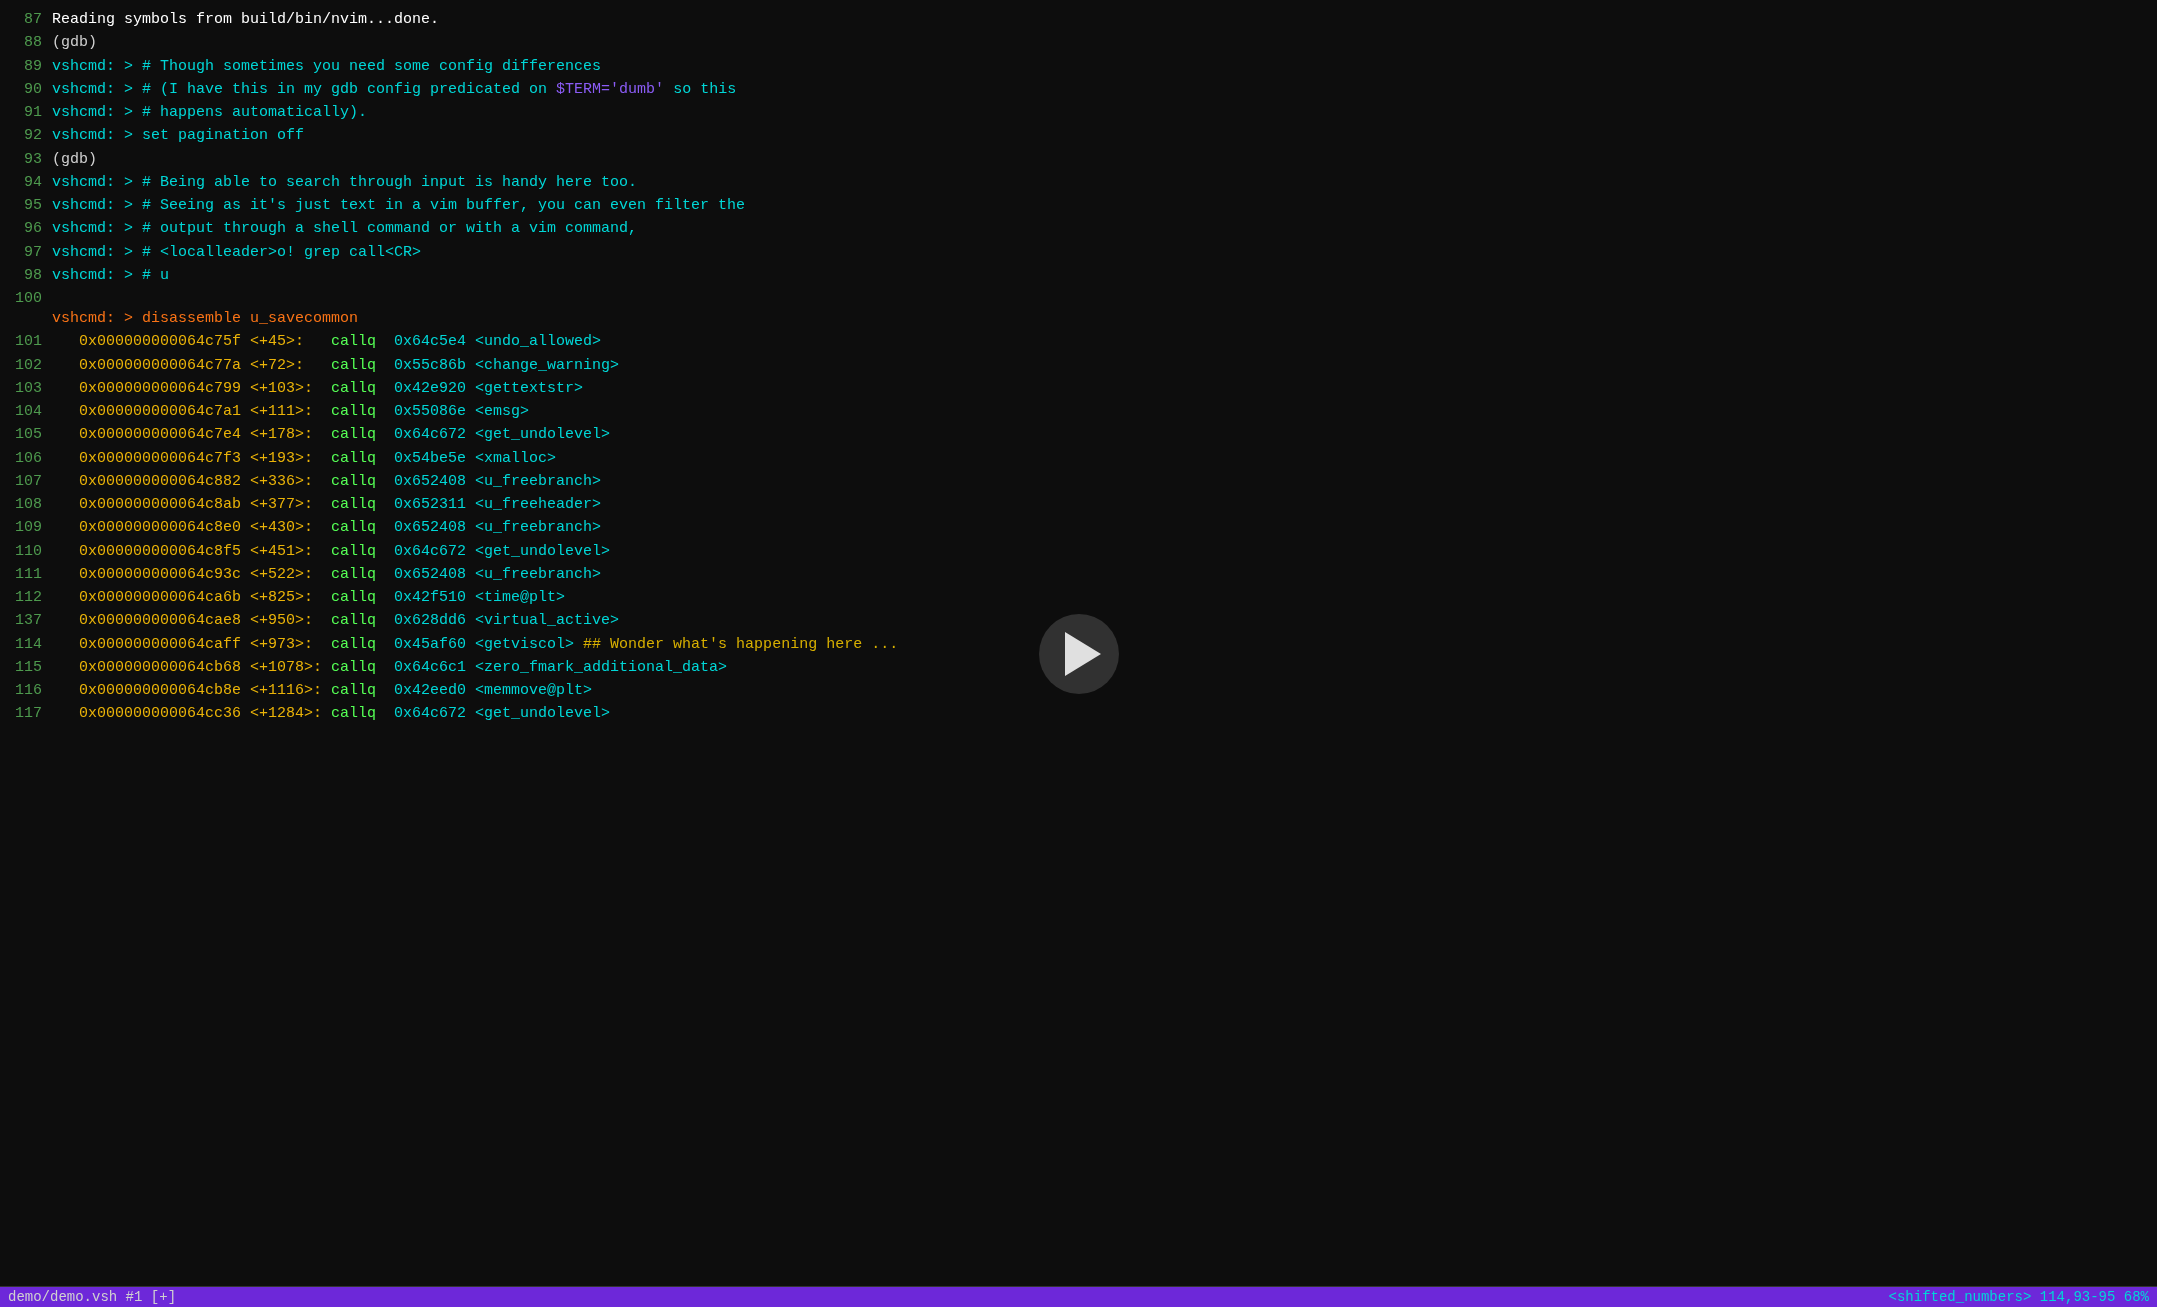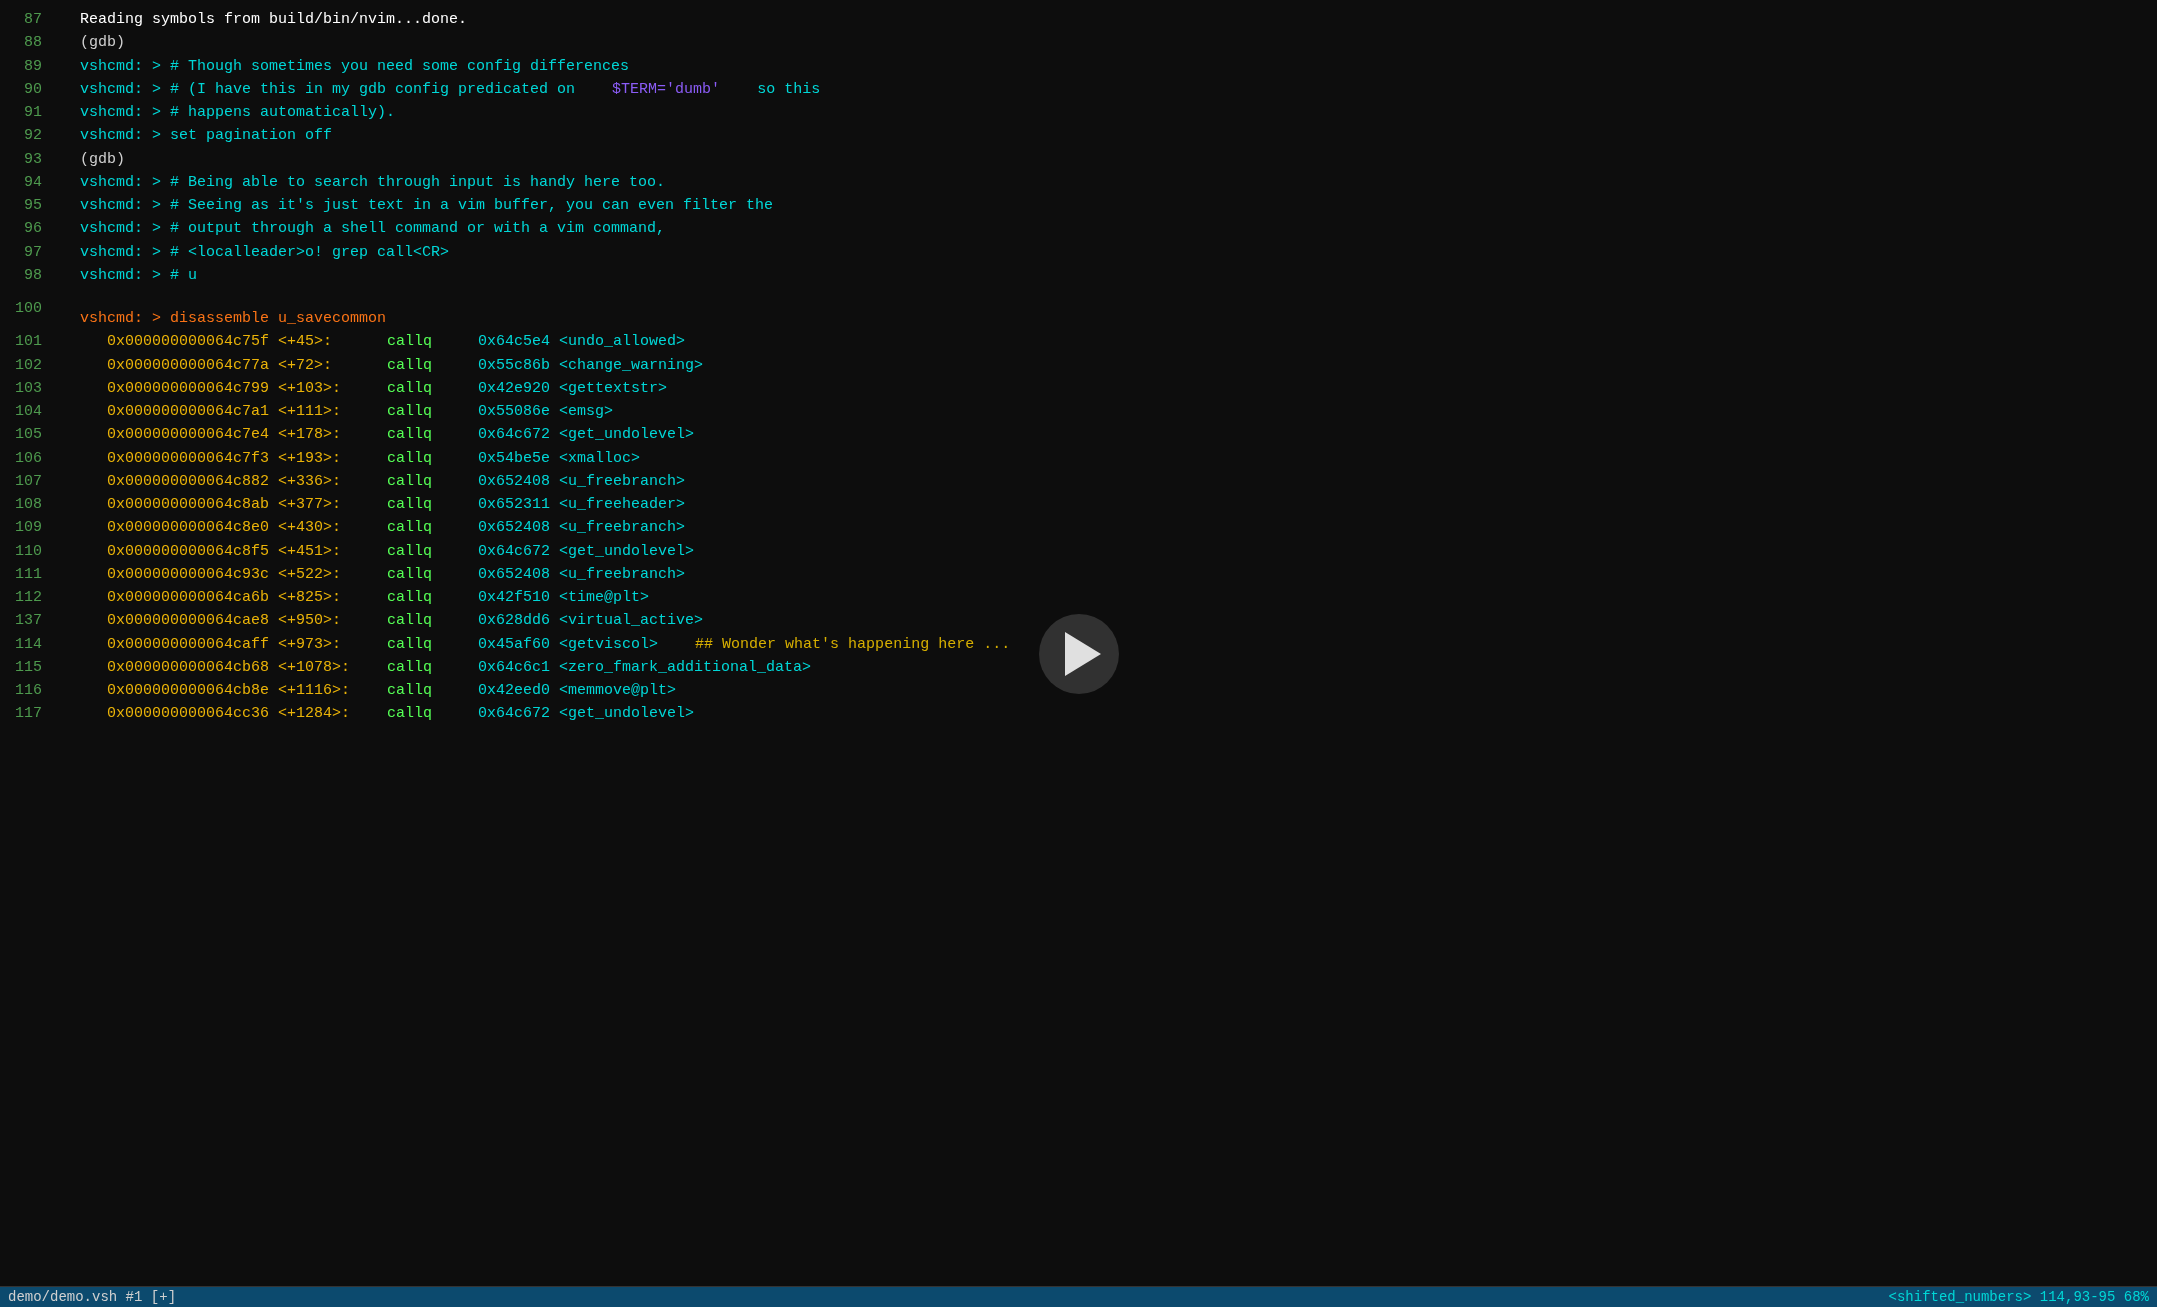--- a/index.html
+++ b/index.html
@@ -14,25 +14,24 @@
       position: relative;
     }
     #terminal {
       width: 100%;
       height: 100%;
       padding: 8px 0 0 0;
       position: relative;
     }
     .line {
       display: flex;
-      align-items: center;
+      align-items: flex-start;
       line-height: 1.55em;
       padding: 0 4px;
       white-space: pre;
-      gap: 28px;
     }
     .ln {
       color: #4e9a4e;
       min-width: 48px;
       text-align: right;
       padding-right: 10px;
       user-select: none;
       flex-shrink: 0;
     }
     .green { color: #f97316; margin-top: 20px; }
@@ -42,21 +41,21 @@
     .gdb { color: #d0d0d0; }
     .addr { color: #eab308; }
     .callq-kw { color: #55ff55; }
     .hex { color: #00d7d7; }
     .special { color: #d7af00; }
     .status-bar {
       position: absolute;
       bottom: 0;
       left: 0;
       right: 0;
-      background: #0c4a6e;
+      background: #6d28d9;
       color: #d0d0d0;
       display: flex;
       justify-content: space-between;
       padding: 2px 8px;
       font-size: 14px;
       border-top: 1px solid #333;
     }
     .play-btn {
       position: absolute;
       top: 50%;

